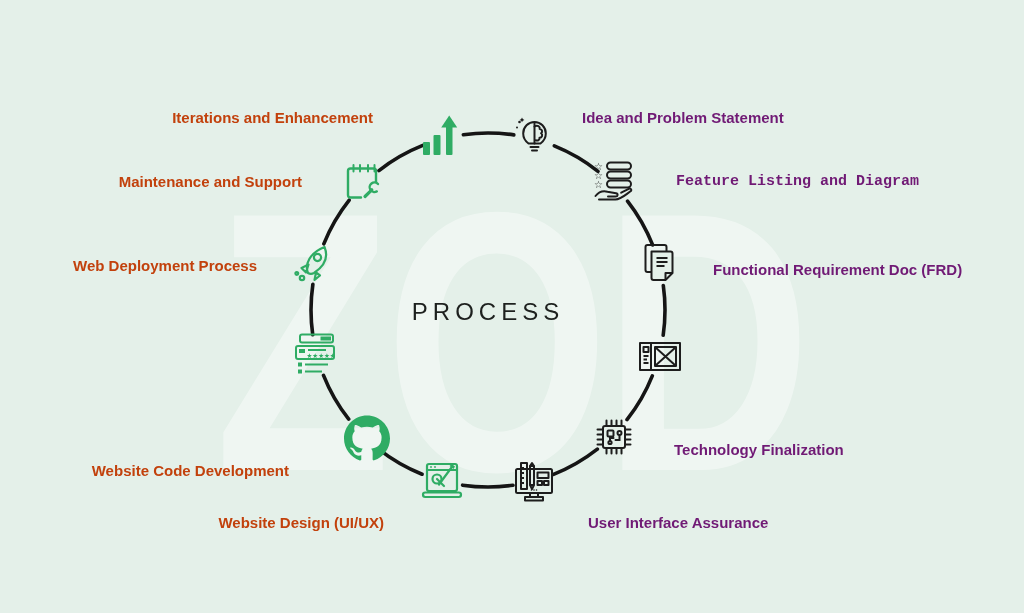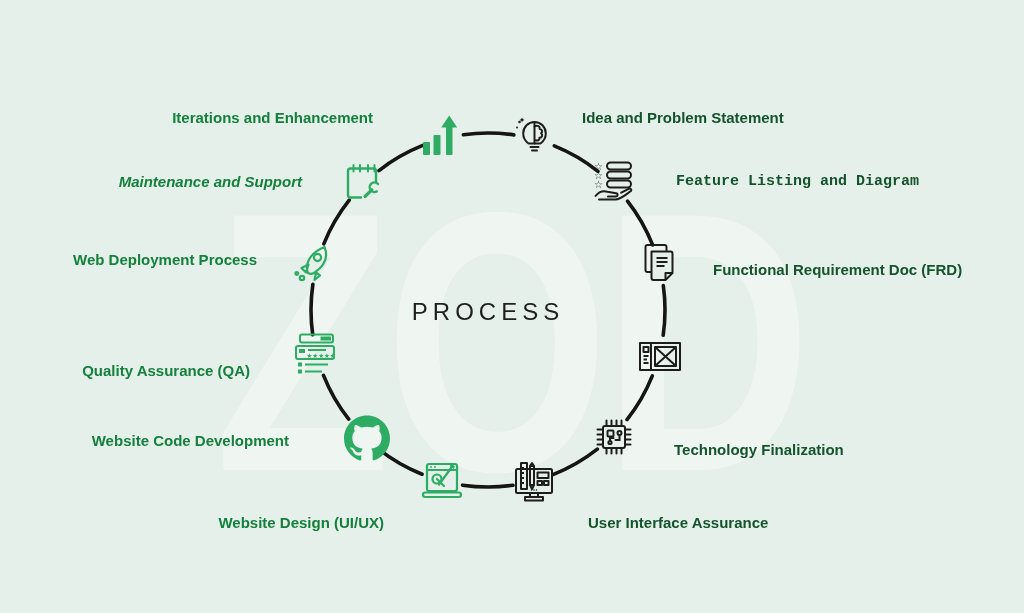--- a/index.html
+++ b/index.html
@@ -24,35 +24,35 @@
     transform:translate(-50%,-50%);
     font-size:24px;font-weight:500;letter-spacing:5px;
     color:#1d201e;white-space:nowrap;
   }
   .label{
     position:absolute;
     font-size:15px;font-weight:bold;
     white-space:nowrap;
     transform:translateY(-50%);
   }
-  .label.right-side{color:#14532d;}
-  .label.left-side{color:#15803d;text-align:center;}
+  .label.right-side{color:#701a75;}
+  .label.left-side{color:#c2410c;text-align:center;}
   
   .s0{left:582px;top:117px;}
   .s1{left:676px;top:181px;font-family:Liberation Mono, monospace;}
   .s2{left:713px;top:269px;text-align:right;}
   .s3{left:713px;top:370px;}
   .s4{left:674px;top:449px;text-align:right;}
   .s5{left:588px;top:522px;}
   
   .s6{right:640px;top:522px;}
-  .s7{right:735px;top:440px;margin-left:27px;}
+  .s7{right:735px;top:470px;margin-left:27px;}
   .s8{right:774px;top:370px;}
-  .s9{right:767px;top:259px;}
-  .s10{right:722px;top:181px;font-style:italic;}
+  .s9{right:767px;top:265px;}
+  .s10{right:722px;top:181px;}
   .s11{right:651px;top:117px;}
   .icon{position:absolute;width:48px;height:48px;}
   .i0{left:510px;top:113px;}
   .i1{left:590px;top:159px;}
   .i2{left:636px;top:240px;}
   .i3{left:636px;top:332px;}
   .i4{left:590px;top:413px;}
   .i5{left:510px;top:459px;}
   .i6{left:418px;top:459px;}
   .i7{left:343px;top:414px;}
@@ -217,18 +217,17 @@
     </svg>
   </div>
 
   <div class="label right-side s0">Idea and Problem Statement</div>
   <div class="label right-side s1">Feature Listing and Diagram</div>
   <div class="label right-side s2">Functional Requirement Doc (FRD)</div>
   <div class="label right-side s4">Technology Finalization</div>
   <div class="label right-side s5">User Interface Assurance</div>
   <div class="label left-side s6">Website Design (UI/UX)</div>
   <div class="label left-side s7">Website Code Development</div>
-  <div class="label left-side s8">Quality Assurance (QA)</div>
   <div class="label left-side s9">Web Deployment Process</div>
   <div class="label left-side s10">Maintenance and Support</div>
   <div class="label left-side s11">Iterations and Enhancement</div>
 
 </div>
 
 </body></html>

